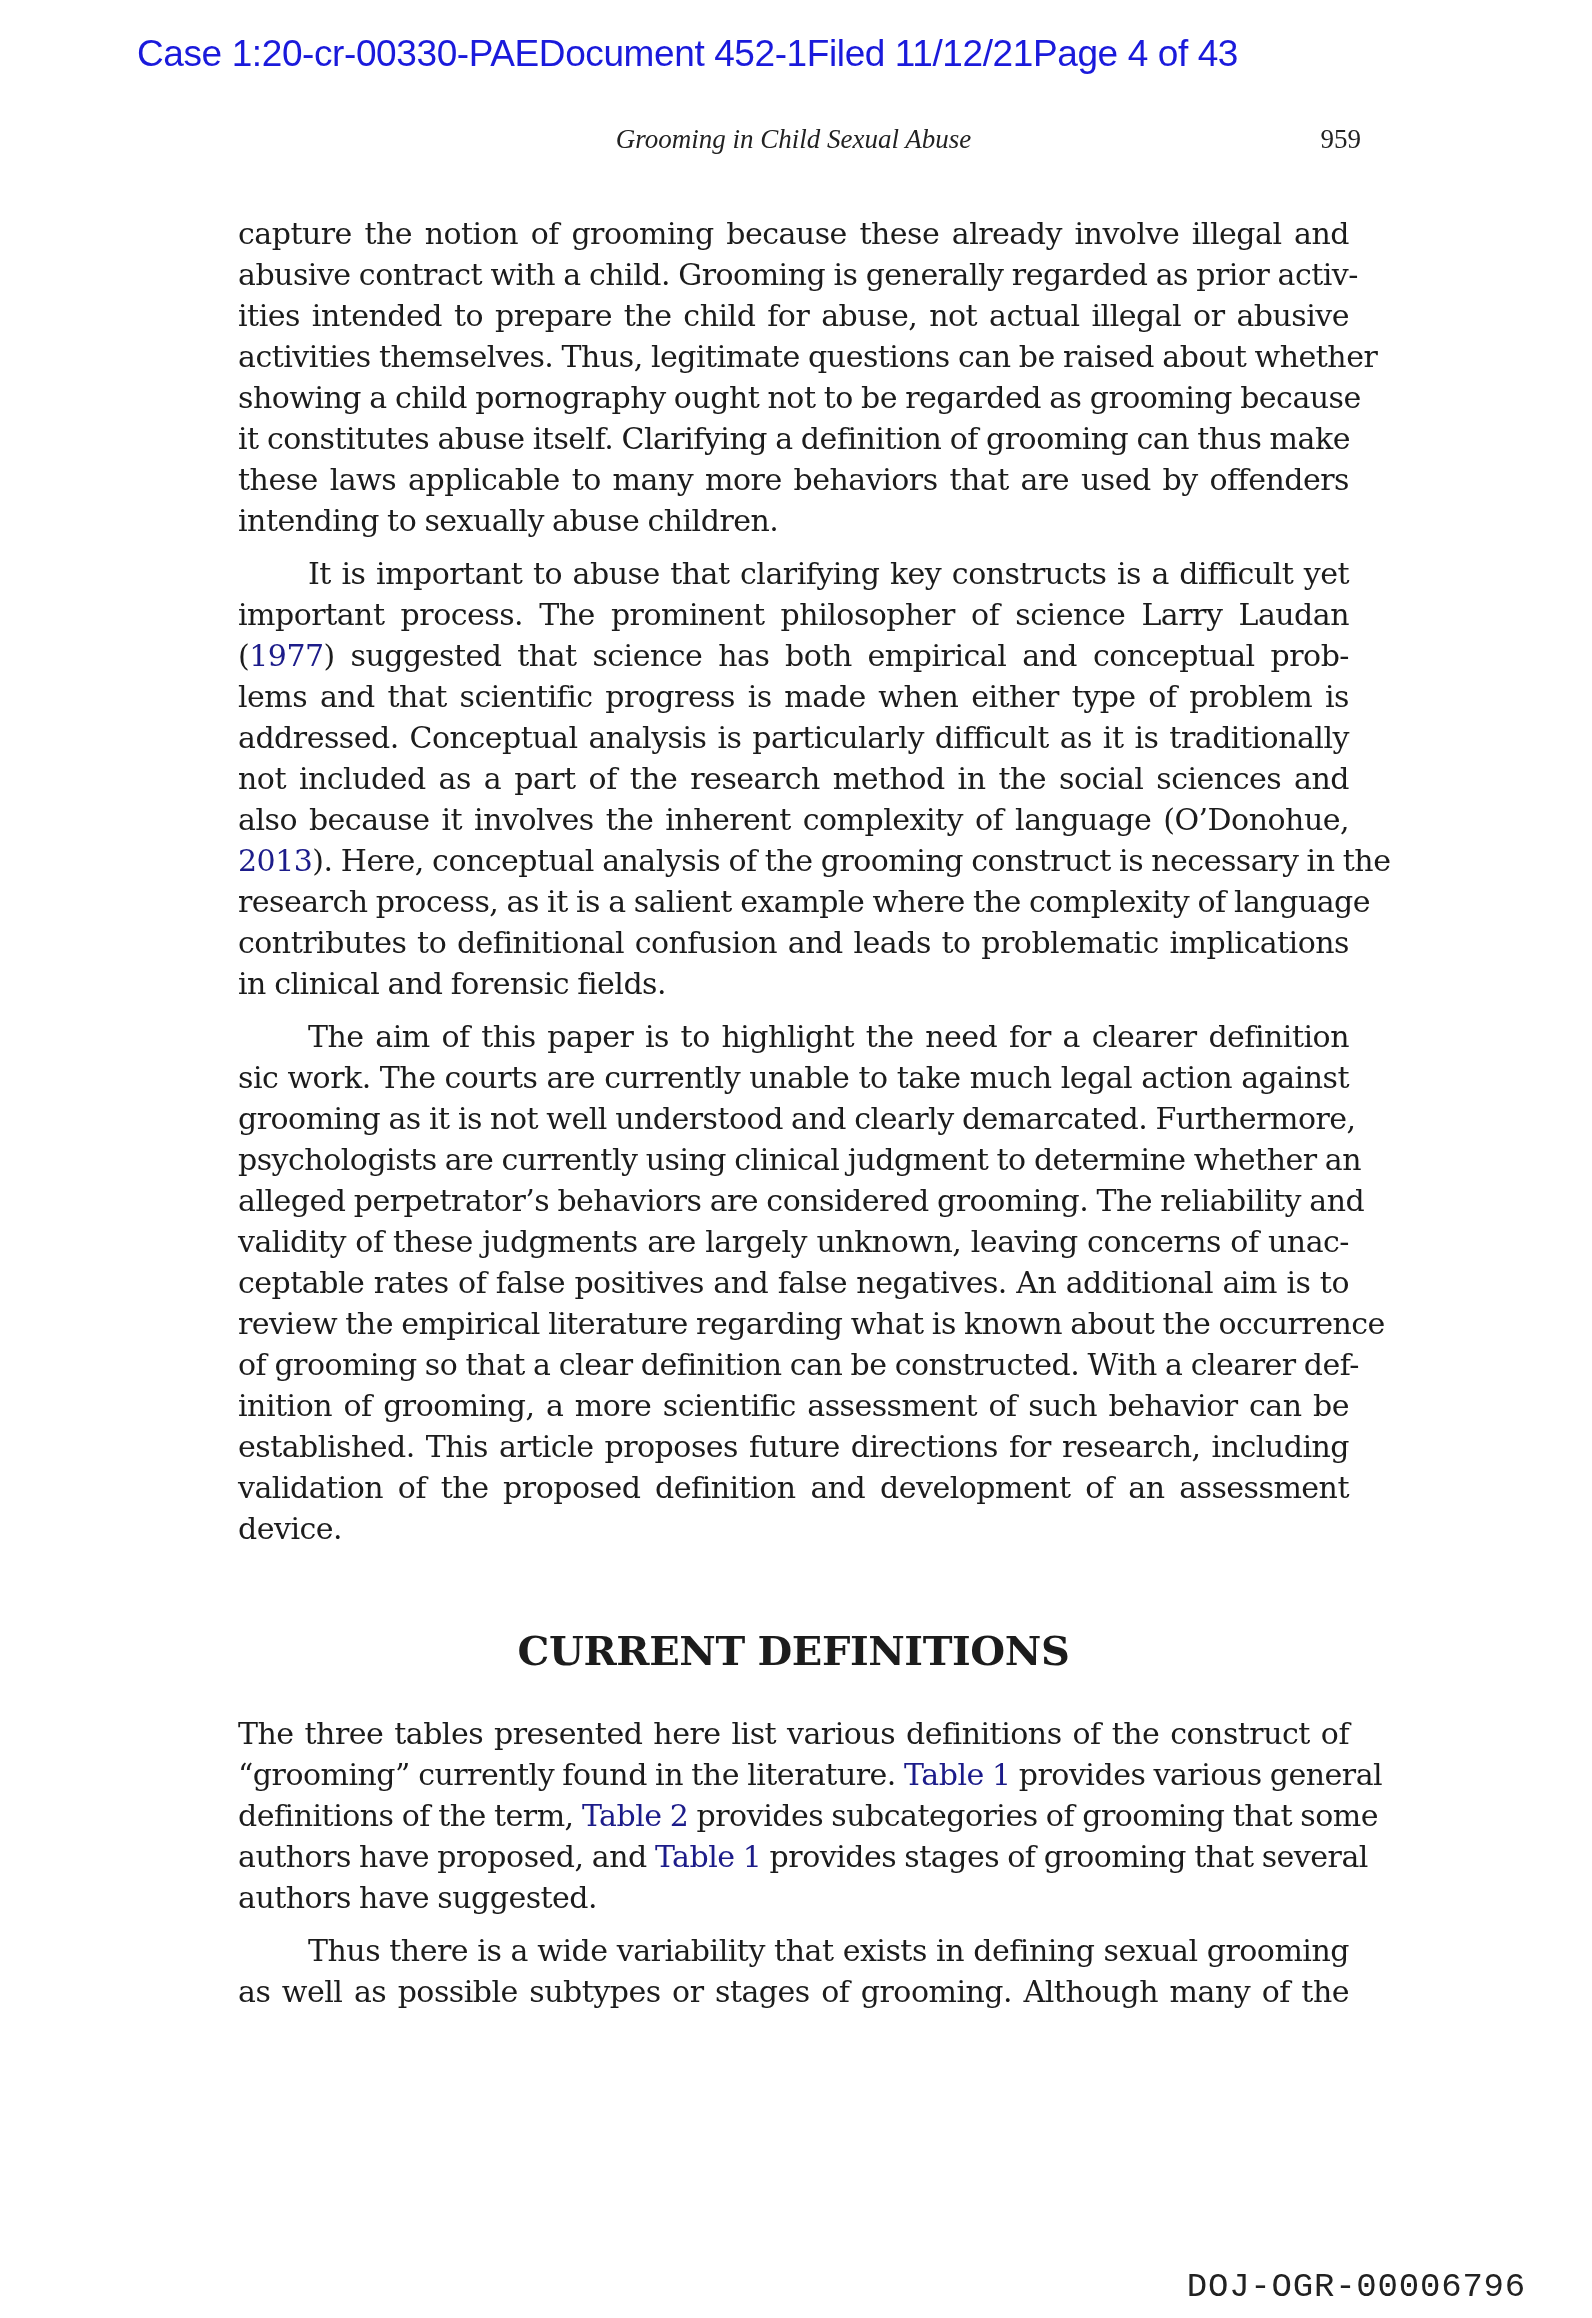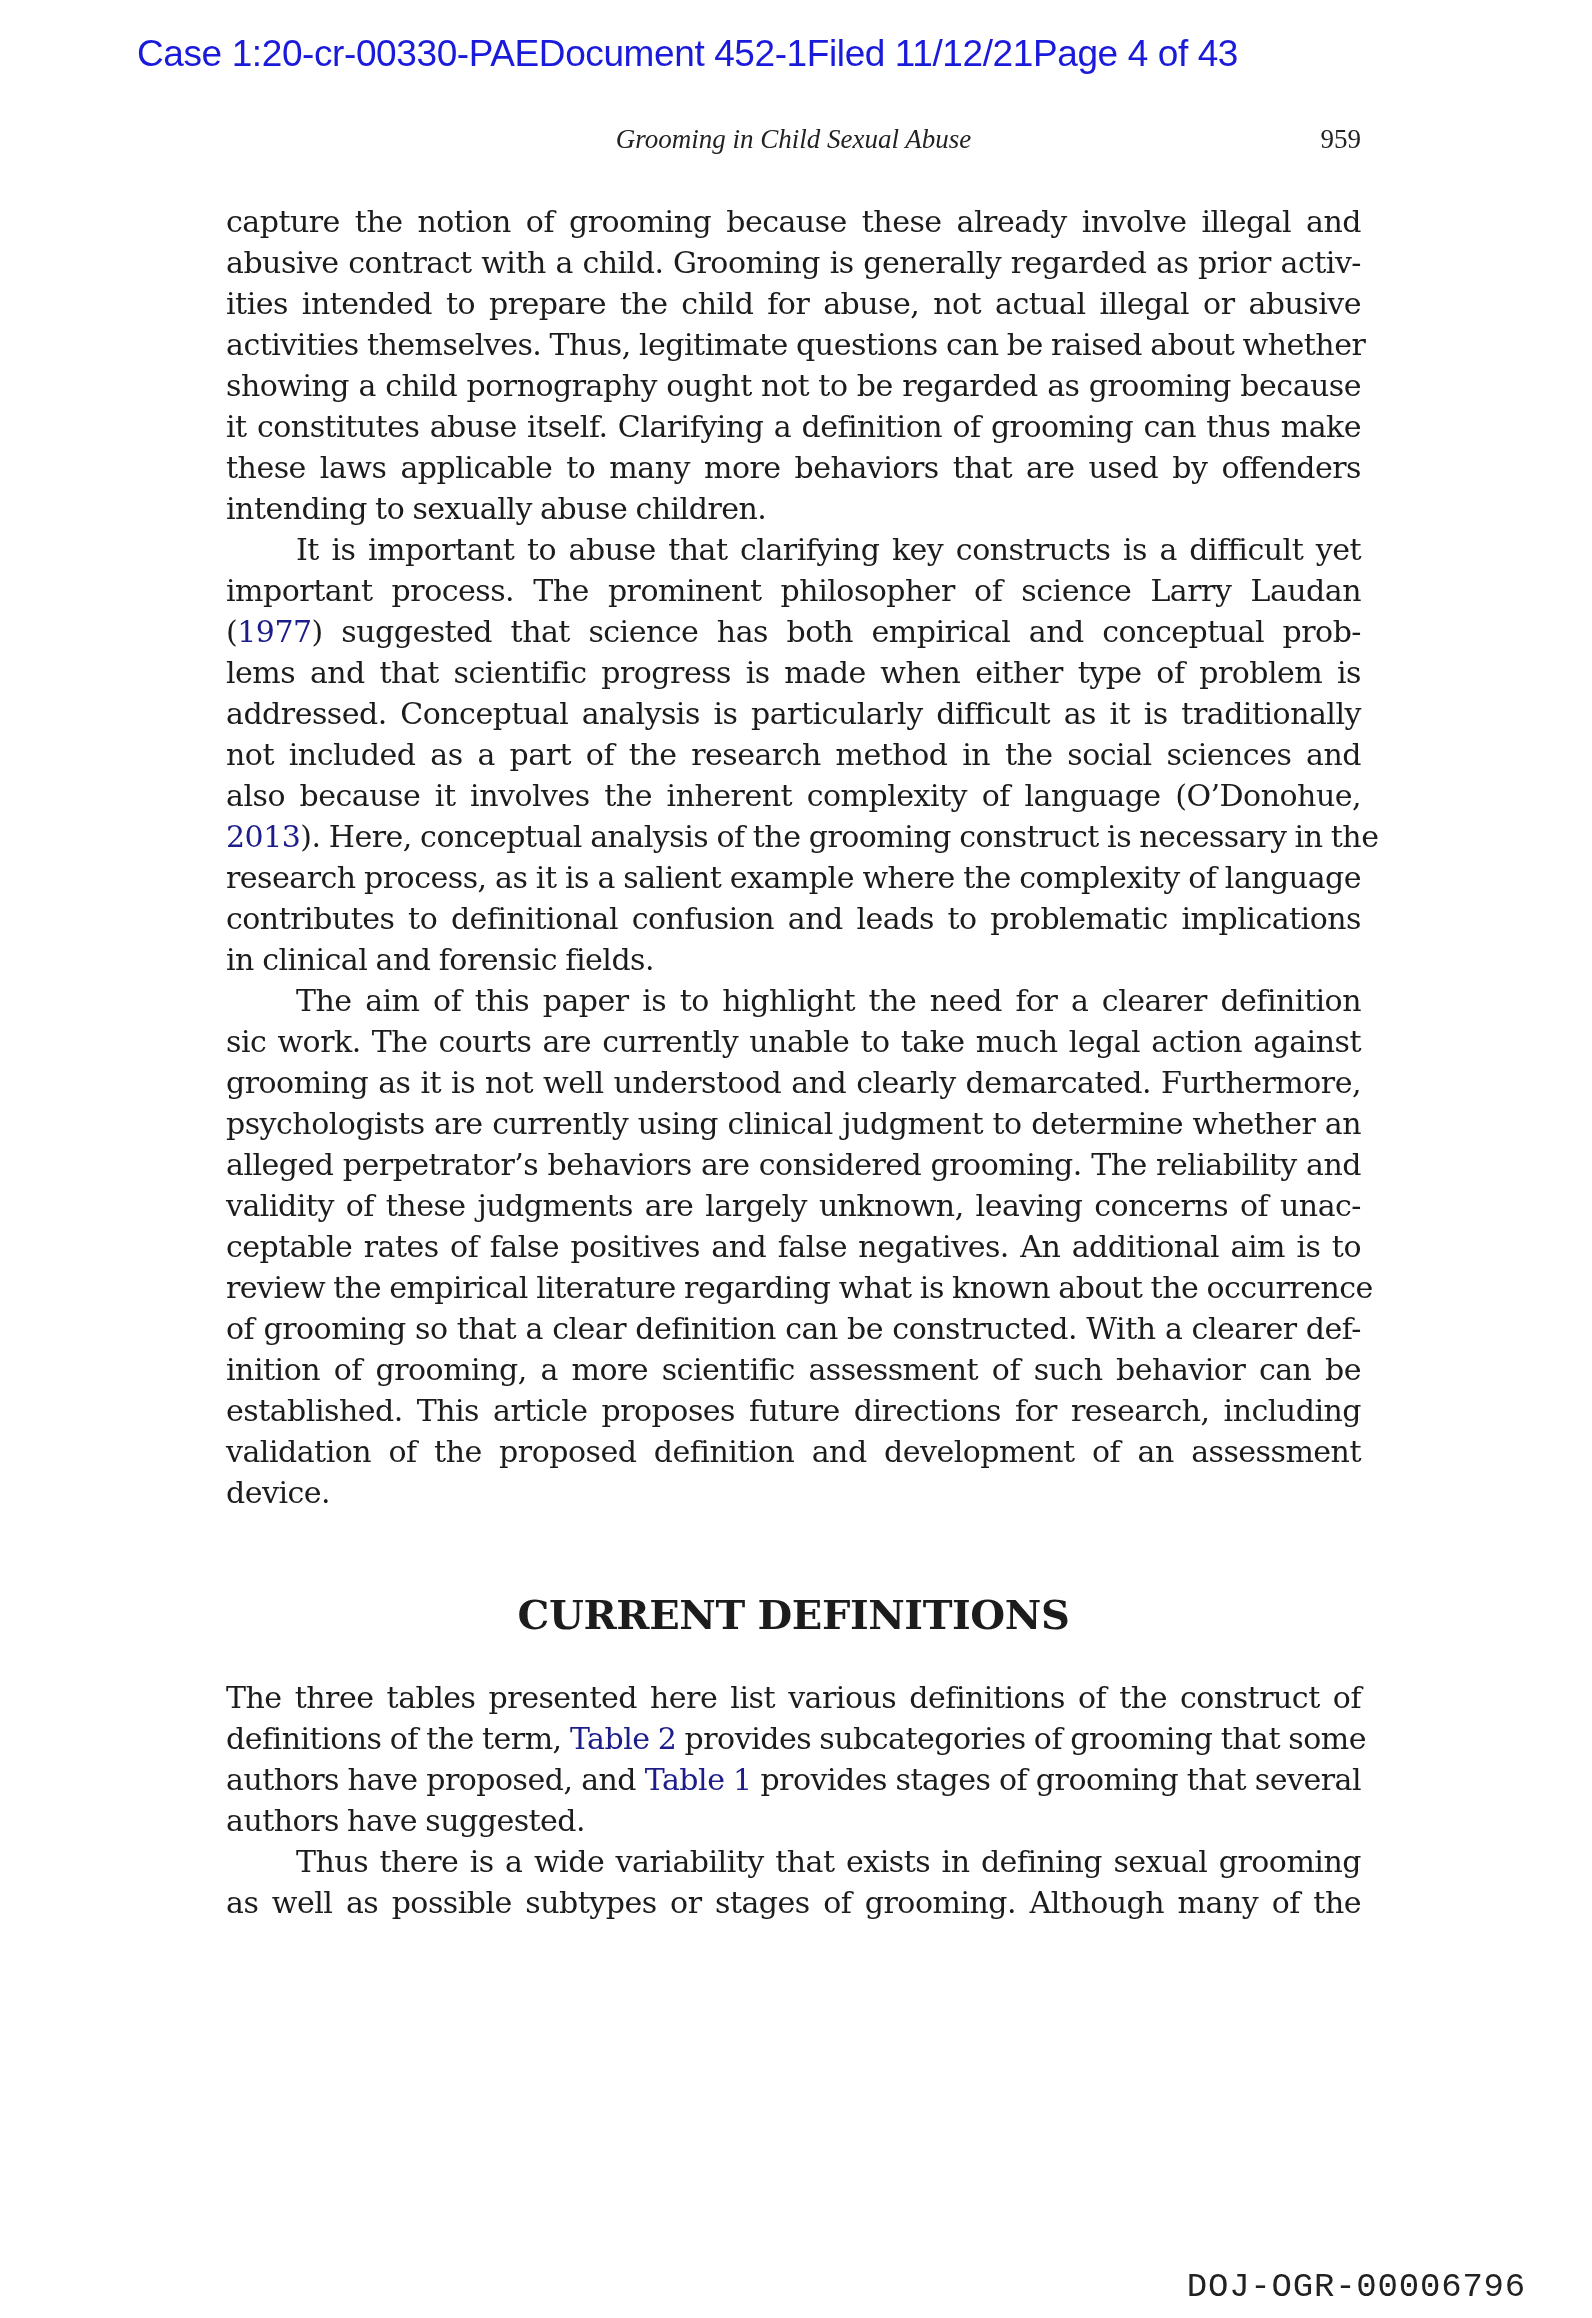--- a/index.html
+++ b/index.html
@@ -19,21 +19,21 @@
       font-style: italic; font-size: 27px;
     }
     .running-head .pageno {
       position: absolute; right: 0; font-size: 27px;
     }
     .body {
       position: absolute; top: 201px; left: 226px; width: 1135px;
       font-family: "DejaVu Serif", serif; font-size: 30px; line-height: 41px;
       color: #1c1c1c; text-align: justify; letter-spacing: -0.5px; word-spacing: -0.8px;
     }
-    .body p { margin: 0; }
+    .body p { margin: 12px; }
     .line { display: block; text-align: justify; text-align-last: justify; white-space: nowrap; }
     .line.last { text-align-last: left; }
     .link { color: #1c1c8a; }
     .section-head {
       font-family: "DejaVu Serif", serif; font-size: 40px; text-align: center;
       margin: 81px 0 42px 0; letter-spacing: -0.4px;
     }
     .footer {
       position: absolute; top: 2268px; right: 67px;
       font-family: "Liberation Mono", monospace; font-size: 34px; color: #222;
@@ -93,20 +93,21 @@
         <span class="line">inition of grooming, a more scientific assessment of such behavior can be</span>
         <span class="line">established. This article proposes future directions for research, including</span>
         <span class="line">validation of the proposed definition and development of an assessment</span>
         <span class="line last">device.</span>
       </p>
     </div>
   <h2 class="section-head">CURRENT DEFINITIONS</h2>
   <div id="section-paras">
       <p>
         <span class="line">The three tables presented here list various definitions of the construct of</span>
+        <span class="line">“grooming” currently found in the literature. <a class="link">Table 1</a> provides various general</span>
         <span class="line">definitions of the term, <a class="link">Table 2</a> provides subcategories of grooming that some</span>
         <span class="line">authors have proposed, and <a class="link">Table 1</a> provides stages of grooming that several</span>
         <span class="line last">authors have suggested.</span>
       </p>
       <p>
         <span class="line" style="text-indent: 70px;">Thus there is a wide variability that exists in defining sexual grooming</span>
         <span class="line">as well as possible subtypes or stages of grooming. Although many of the</span>
       </p>
     </div>
 </div>

